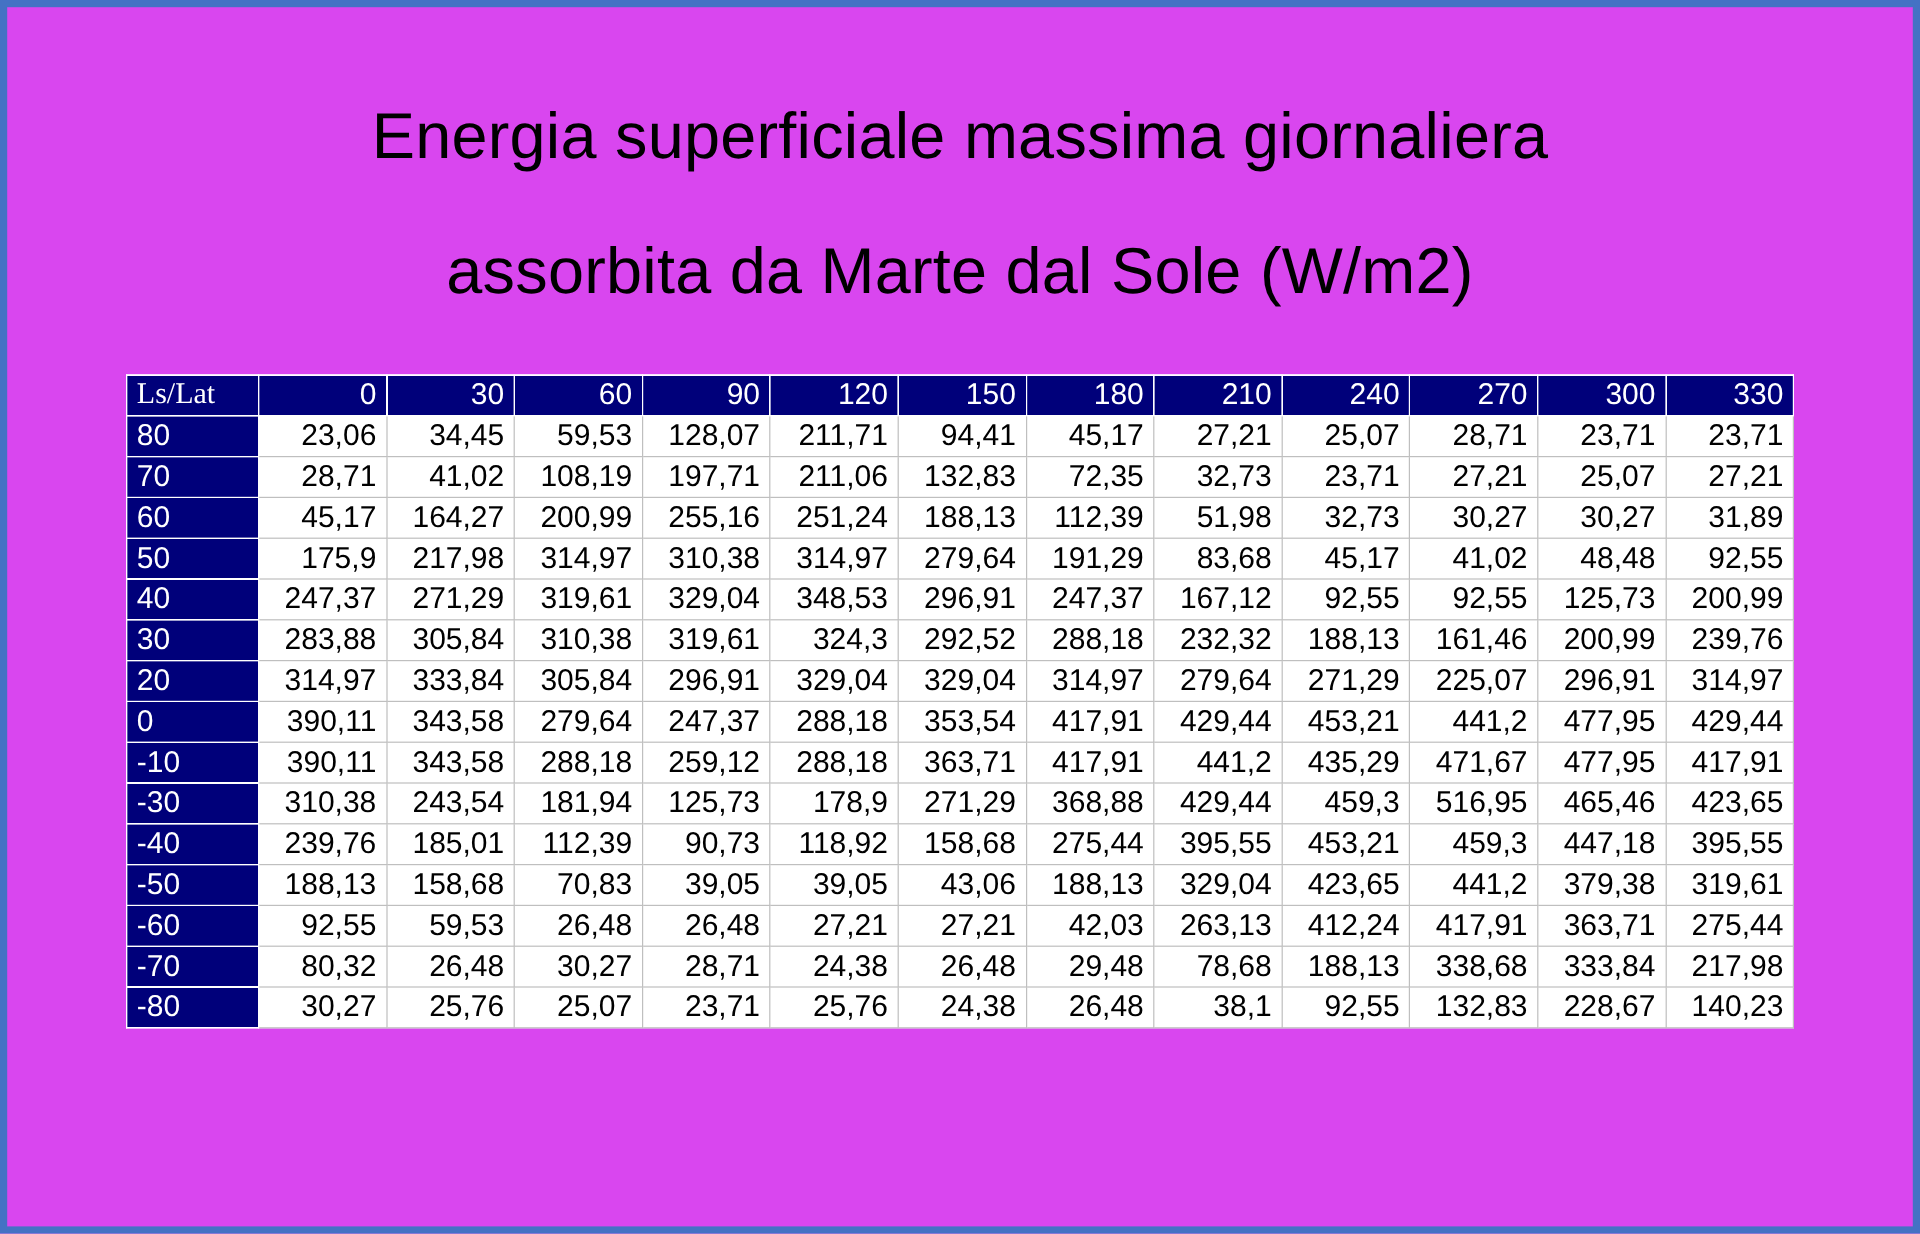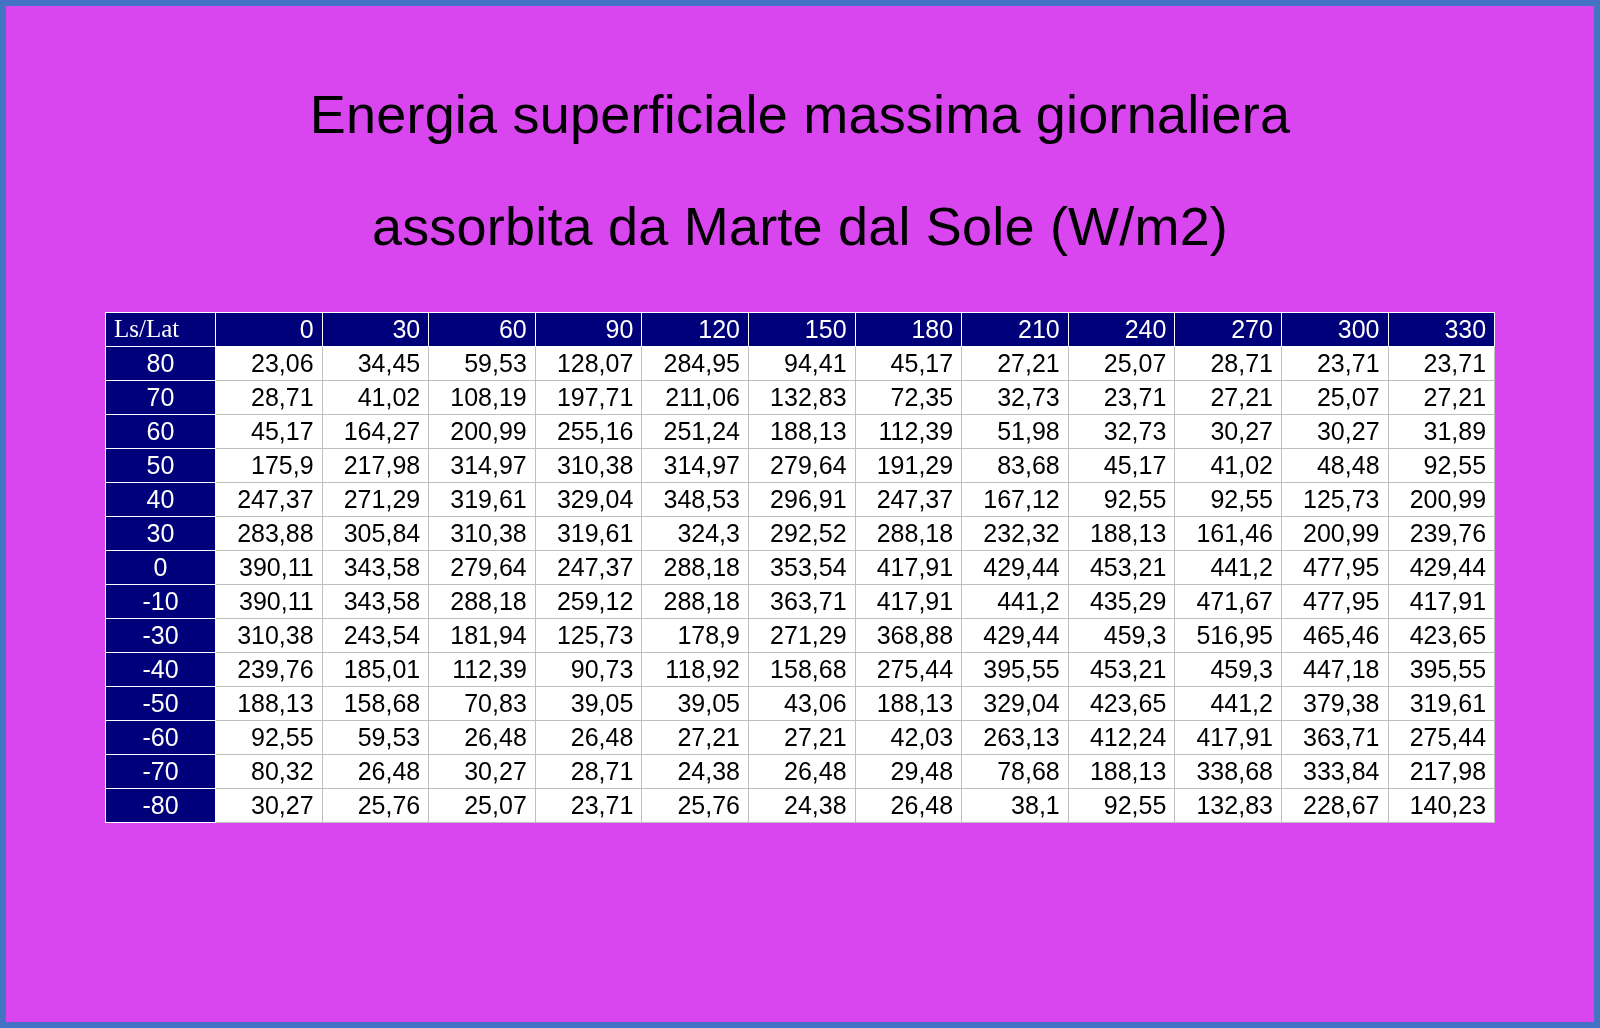--- a/index.html
+++ b/index.html
@@ -66,21 +66,21 @@
     border: 1px solid #ffffff;
   }
   table.grid thead th.corner {
     text-align: left;
     font-family: Liberation Serif, serif;
   }
   table.grid tbody th.rowhead {
     background: #00007a;
     color: #ffffff;
     font-weight: 400;
-    text-align: center;
+    text-align: left;
     border: 1px solid #ffffff;
   }
   table.grid tbody td {
     background: #ffffff;
   }
 </style>
 </head>
 <body>
 
 <div class="slide">
@@ -124,21 +124,21 @@
           <th>330</th>
         </tr>
       </thead>
       <tbody>
         <tr>
           <th class="rowhead">80</th>
           <td>23,06</td>
           <td>34,45</td>
           <td>59,53</td>
           <td>128,07</td>
-          <td>284,95</td>
+          <td>211,71</td>
           <td>94,41</td>
           <td>45,17</td>
           <td>27,21</td>
           <td>25,07</td>
           <td>28,71</td>
           <td>23,71</td>
           <td>23,71</td>
         </tr>
         <tr>
           <th class="rowhead">70</th>
@@ -207,20 +207,35 @@
           <td>310,38</td>
           <td>319,61</td>
           <td>324,3</td>
           <td>292,52</td>
           <td>288,18</td>
           <td>232,32</td>
           <td>188,13</td>
           <td>161,46</td>
           <td>200,99</td>
           <td>239,76</td>
+        </tr>
+        <tr>
+          <th class="rowhead">20</th>
+          <td>314,97</td>
+          <td>333,84</td>
+          <td>305,84</td>
+          <td>296,91</td>
+          <td>329,04</td>
+          <td>329,04</td>
+          <td>314,97</td>
+          <td>279,64</td>
+          <td>271,29</td>
+          <td>225,07</td>
+          <td>296,91</td>
+          <td>314,97</td>
         </tr>
         <tr>
           <th class="rowhead">0</th>
           <td>390,11</td>
           <td>343,58</td>
           <td>279,64</td>
           <td>247,37</td>
           <td>288,18</td>
           <td>353,54</td>
           <td>417,91</td>

